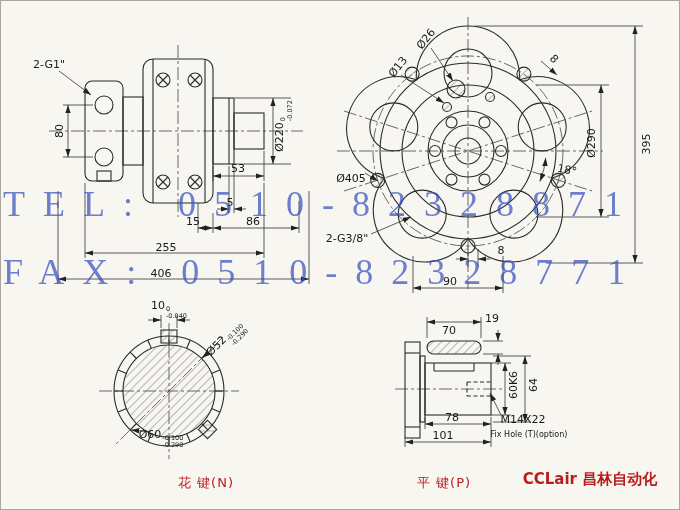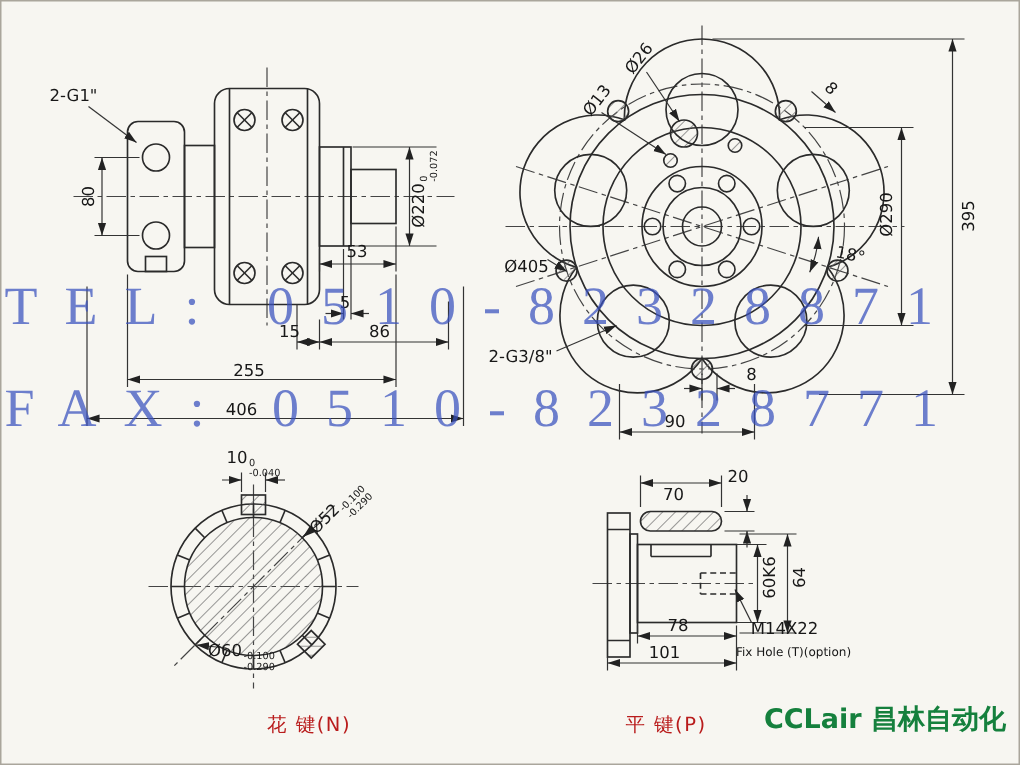--- a/index.html
+++ b/index.html
@@ -14,21 +14,21 @@
   .rN52{transform:translate(-50%,-50%) rotate(-52deg)}
   .rN45{transform:translate(-50%,-50%) rotate(-45deg)}
   .r45{transform:translate(-50%,-50%) rotate(45deg)}
   .r12{transform:translate(-50%,-50%) rotate(12deg)}
   .tol{display:inline-flex;flex-direction:column;vertical-align:-2px;font-size:6.5px;line-height:6.5px;margin-left:1px}
   .tol i{font-style:normal}
   .viewlabel{position:absolute;font-size:13px;color:#b91c1c;white-space:nowrap;transform:translate(-50%,-50%);letter-spacing:1px}
   .smallnote{font-size:8px}
   .wm{position:absolute;font-family:"Liberation Serif",serif;font-weight:normal;font-size:36px;
       letter-spacing:18px;opacity:.72;white-space:nowrap;pointer-events:none}
-  .brand{position:absolute;font-size:18px;font-weight:bold;color:#15803d;white-space:nowrap;transform:translate(-50%,-50%)}
+  .brand{position:absolute;font-size:15px;font-weight:bold;color:#b91c1c;white-space:nowrap;transform:translate(-50%,-50%)}
 </style>
 </head>
 <body>
 
 <div class="sheet">
 
 <svg width="680" height="510" viewBox="0 0 680 510">
   <defs>
     <marker id="arr" viewBox="0 0 10 8" markerWidth="11" markerHeight="9" refX="9.5" refY="4" orient="auto-start-reverse">
       <path d="M9.5,4 L0,0.9 L0,7.1 Z" fill="#222"></path>
@@ -261,21 +261,21 @@
         <i>-0.100</i>
         <i>-0.290</i>
       </span></div>
 <div class="dim" style="left:160px;top:437px"><span>Ø60</span><span class="tol">
         <i>-0.100</i>
         <i>-0.290</i>
       </span></div>
 <div class="viewlabel" style="left:205px;top:482px">花 键(N)</div>
 
 <div class="dim" style="left:448px;top:329px">70</div>
-<div class="dim" style="left:491px;top:317px">20</div>
+<div class="dim" style="left:491px;top:317px">19</div>
 <div class="dim r270" style="left:512px;top:384px">60K6</div>
 <div class="dim r270" style="left:532px;top:384px">64</div>
 <div class="dim" style="left:451px;top:416px">78</div>
 <div class="dim" style="left:442px;top:434px">101</div>
 <div class="dim" style="left:522px;top:418px">M14X22</div>
 <div class="dim smallnote" style="left:528px;top:434px">Fix Hole (T)(option)</div>
 <div class="viewlabel" style="left:443px;top:482px">平 键(P)</div>
 
 <div class="brand" style="left:589px;top:478px">CCLair 昌林自动化</div>
 

